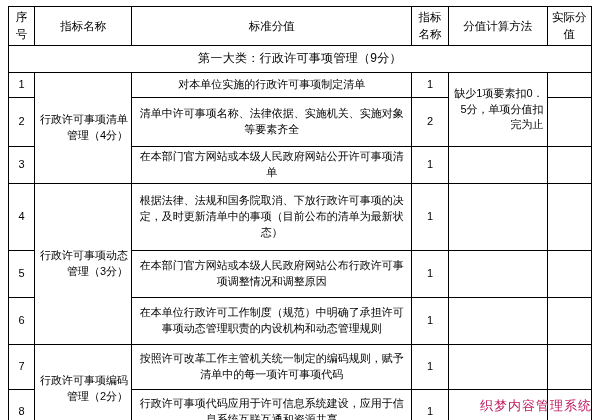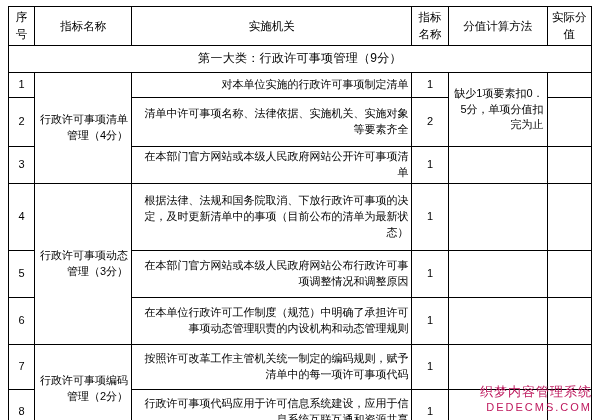--- a/index.html
+++ b/index.html
@@ -46,21 +46,21 @@
     height: 22px;
     letter-spacing: 0.3px;
   }
   .c-no      { width: 26px;  text-align: center; }
   .c-name    { width: 96px;  text-align: center; }
   .c-content { width: 278px; text-align: left; }
   .c-score   { width: 36px;  text-align: center; }
   .c-method  { width: 98px;  text-align: left; }
   .c-real    { width: 44px;  text-align: center; }
   .content-cell {
-    text-align: right;
+    text-align: center;
     padding: 3px 5px 3px 6px;
   }
   .method-cell {
     text-align: right;
     padding: 3px 4px;
     line-height: 1.5;
   }
   .name-cell {
     text-align: right;
     padding: 2px 2px;
@@ -96,21 +96,21 @@
       <col class="c-name">
       <col class="c-content">
       <col class="c-score">
       <col class="c-method">
       <col class="c-real">
     </colgroup>
     <tbody>
       <tr class="hdr">
         <td>序号</td>
         <td>指标名称</td>
-        <td>实施机关</td>
+        <td>标准分值</td>
         <td>指标名称</td>
         <td>分值计算方法</td>
         <td>实际分值</td>
       </tr>
       <tr class="section-row">
         <td colspan="6">第一大类：行政许可事项管理（9分）</td>
       </tr>
 
       <tr>
         <td class="c-no">1</td>
@@ -176,14 +176,13 @@
         <td class="c-score">1</td>
         <td class="method-cell"></td>
         <td class="c-real"></td>
       </tr>
     </tbody>
   </table>
 </div>
 
 <div class="watermark">
   <div class="wm-top">织梦内容管理系统</div>
-  <div class="wm-bottom">DEDECMS.COM</div>
 </div>
 
 </body></html>

